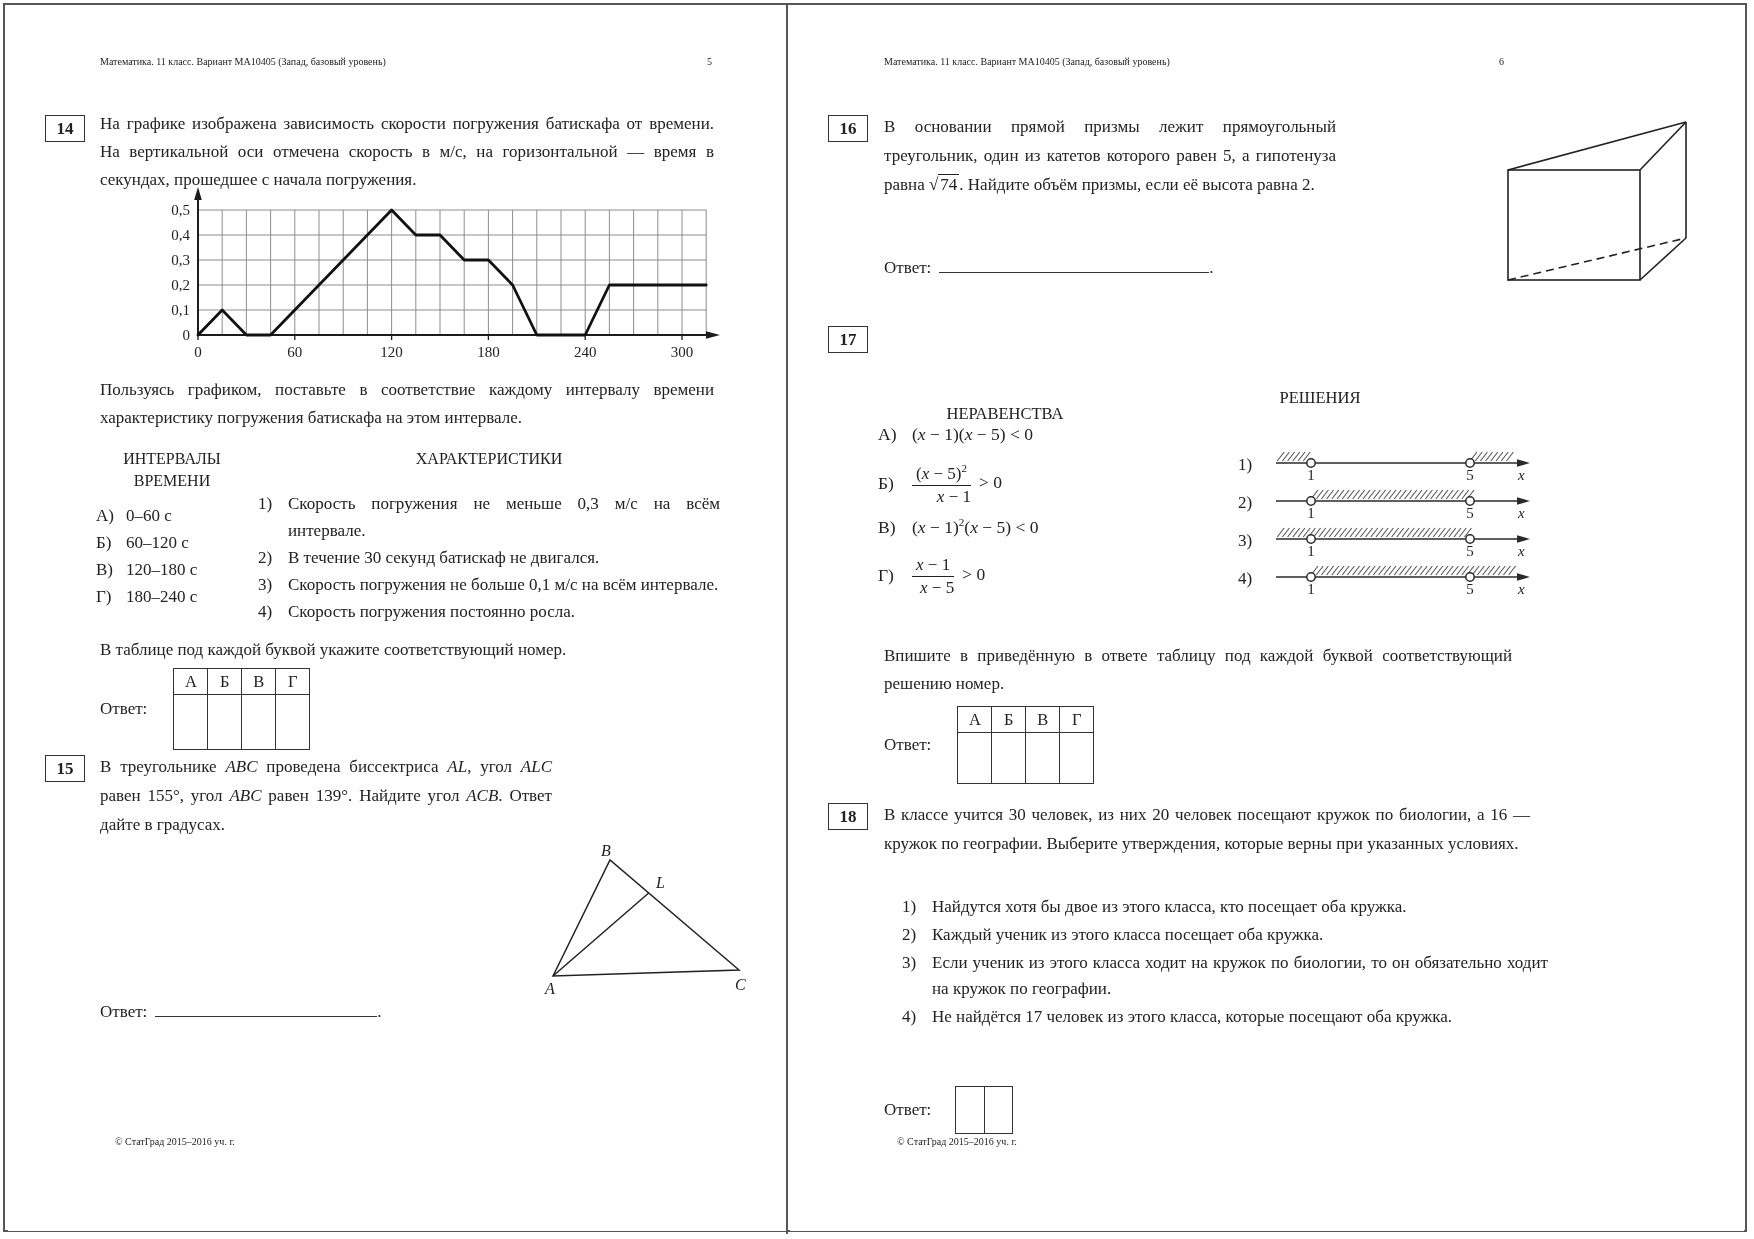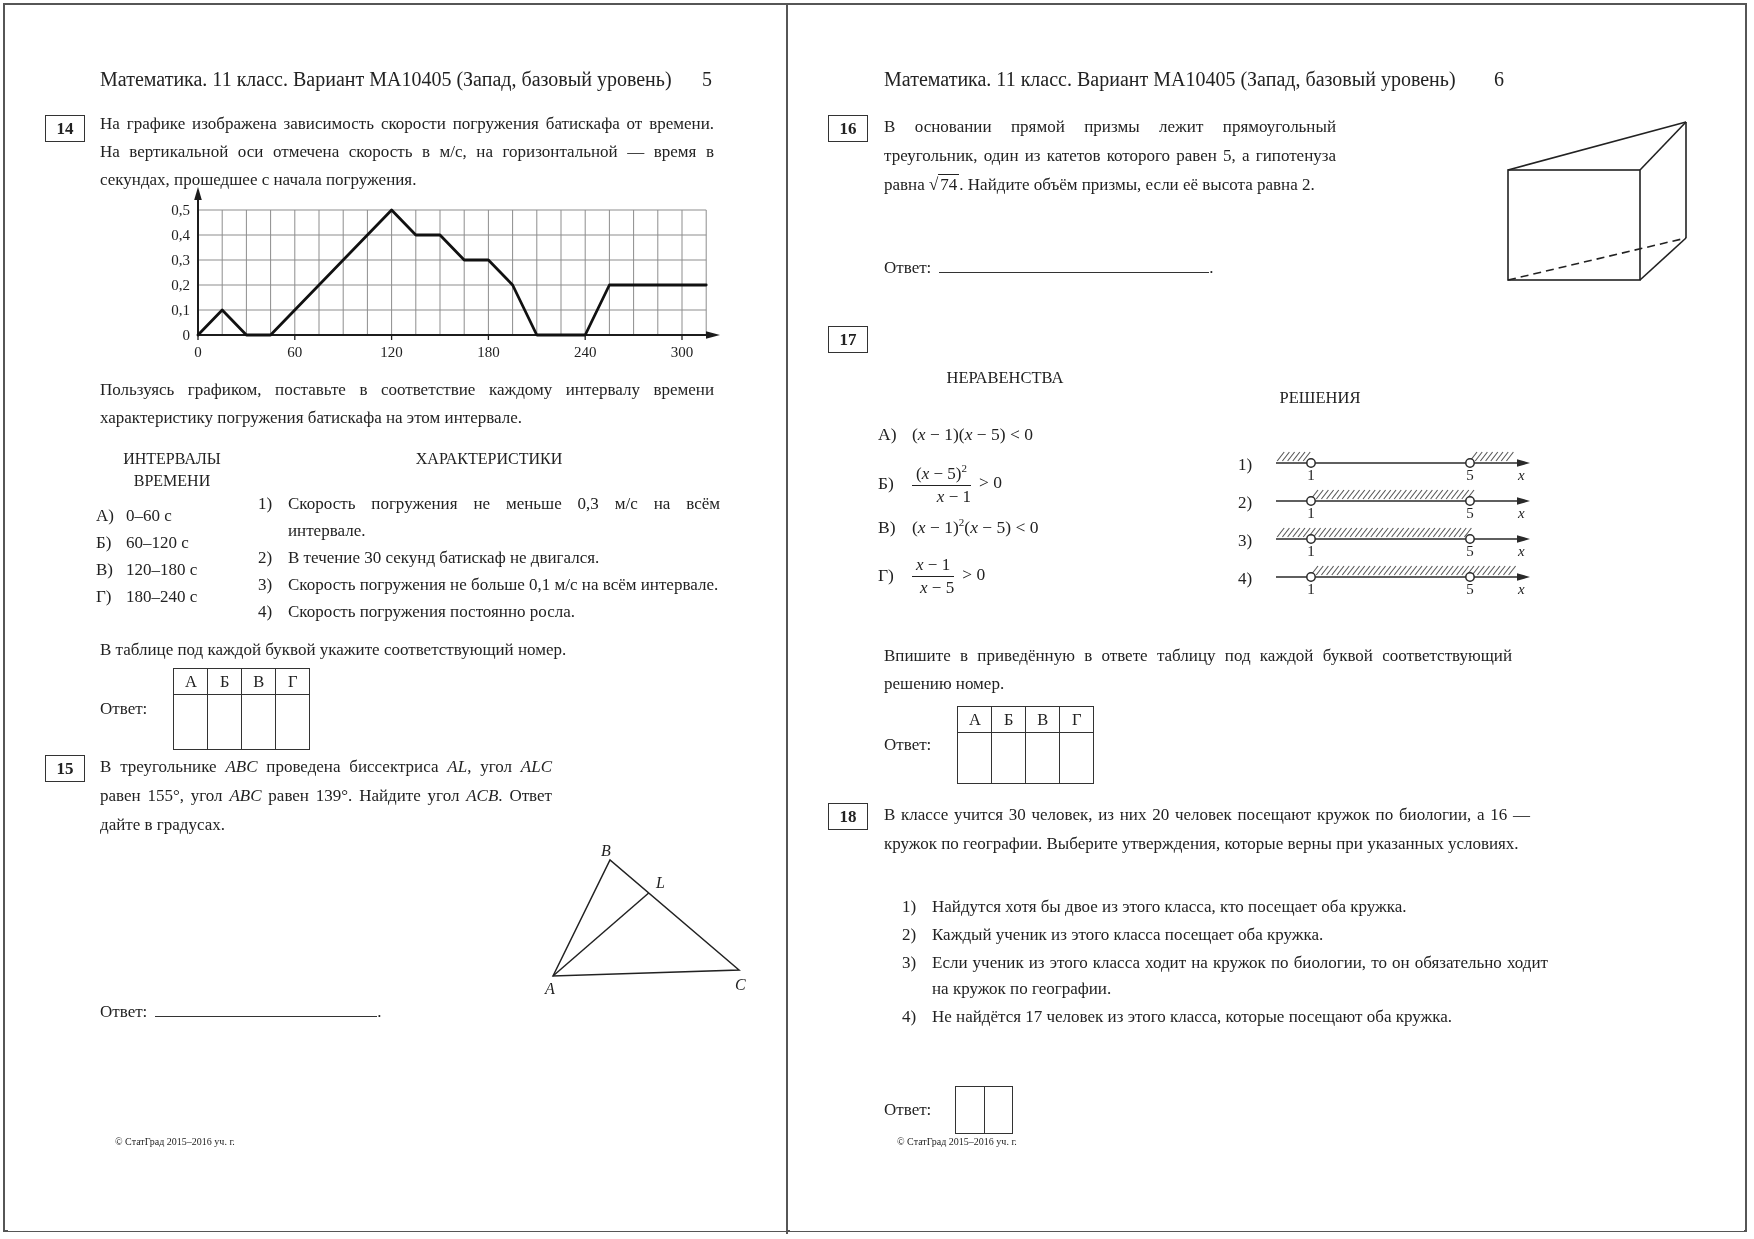--- a/index.html
+++ b/index.html
@@ -2,21 +2,21 @@
 <html><head>
 <meta charset="utf-8">
 <style>
   html,body{margin:0;padding:0}
   body{width:1754px;height:1239px;background:#fff;font-family:"Liberation Serif",serif;color:#222;position:relative;overflow:hidden}
   .frame{position:absolute;left:3px;top:3px;width:1744px;height:1229px;border:2px solid #565656;box-sizing:border-box}
   .divider{position:absolute;left:786px;top:5px;width:2px;height:1229px;background:#565656}
   .page{position:absolute;top:8px;height:1223px;background:#fff}
   .page-left{left:8px;width:778px}
   .page-right{left:790px;width:954px}
-  .hdr{position:absolute;top:60px;font-size:20px;white-space:nowrap}
+  .hdr{position:absolute;top:48px;font-size:10px;white-space:nowrap}
   .page-left .hdr{left:92px;width:612px}
   .page-right .hdr{left:94px;width:620px}
   .hdr-num{position:absolute;right:0;top:0}
   .blk{position:absolute}
   .txt{position:absolute;margin:0;font-size:17px;line-height:28px}
   .just{text-align:justify}
   .numbox{position:absolute;width:40px;height:27px;border:1.6px solid #333;display:flex;align-items:center;justify-content:center;font-weight:bold;font-size:17px;box-sizing:border-box}
   .colhead{text-align:center;font-size:16px;line-height:22px}
   .pli{display:flex;font-size:17px;line-height:27px}
   .pli .lab{flex:0 0 30px}
@@ -248,21 +248,21 @@
   </svg>
 
   <div class="ansline" style="left:94px;top:250px">
     <span>Ответ:</span><span class="rule" style="width:270px"></span><span>.</span>
   </div>
 
   <div class="numbox" style="left:38px;top:318px">
     <span>17</span>
   </div>
 
-  <div class="coltitle" style="left:215px;top:360px">НЕРАВЕНСТВА</div>
+  <div class="coltitle" style="left:215px;top:396px">НЕРАВЕНСТВА</div>
   <div class="coltitle" style="left:530px;top:380px">РЕШЕНИЯ</div>
 
   <div class="blk" id="ineq-list" style="left:88px;top:414px;width:300px">
       <div class="ineqrow">
         <span class="ineqlabel">А)</span>
         <span class="fml">(<i>x</i> − 1)(<i>x</i> − 5) &lt; 0</span>
       </div>
       <div class="ineqrow frac-row">
         <span class="ineqlabel">Б)</span>
         <span class="fml"><span class="frac"><span class="fr-num">(<i>x</i> − 5)<sup>2</sup></span><span class="fr-den"><i>x</i> − 1</span></span><span class="tail">&gt; 0</span></span>

